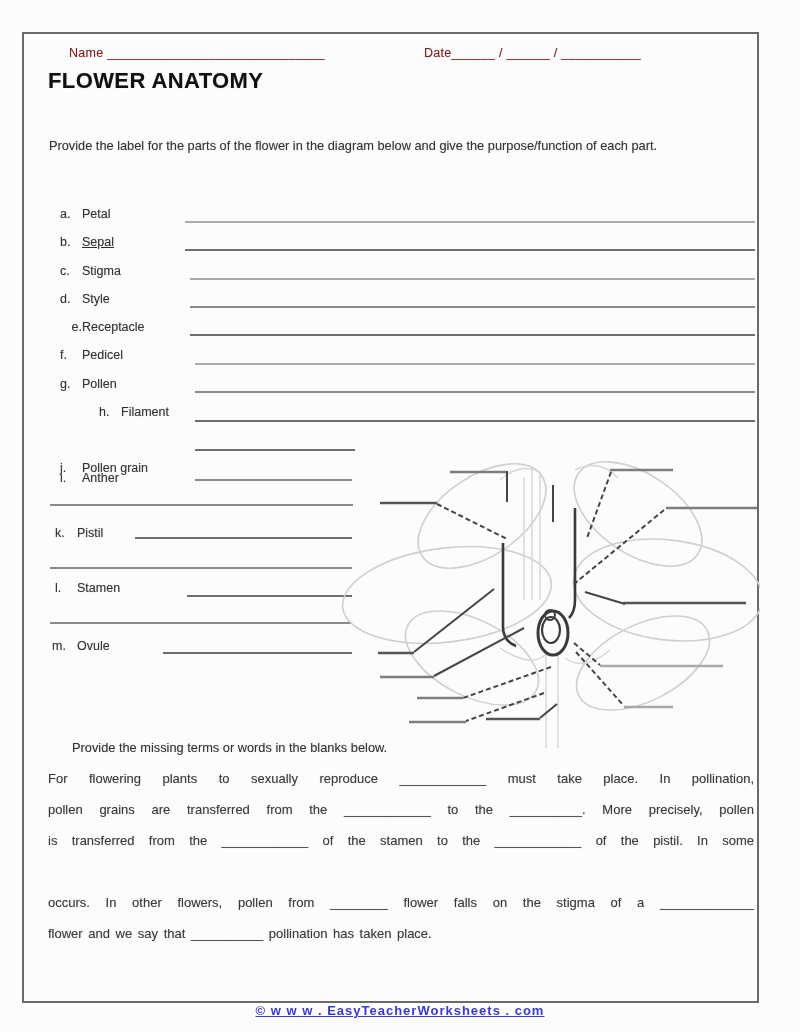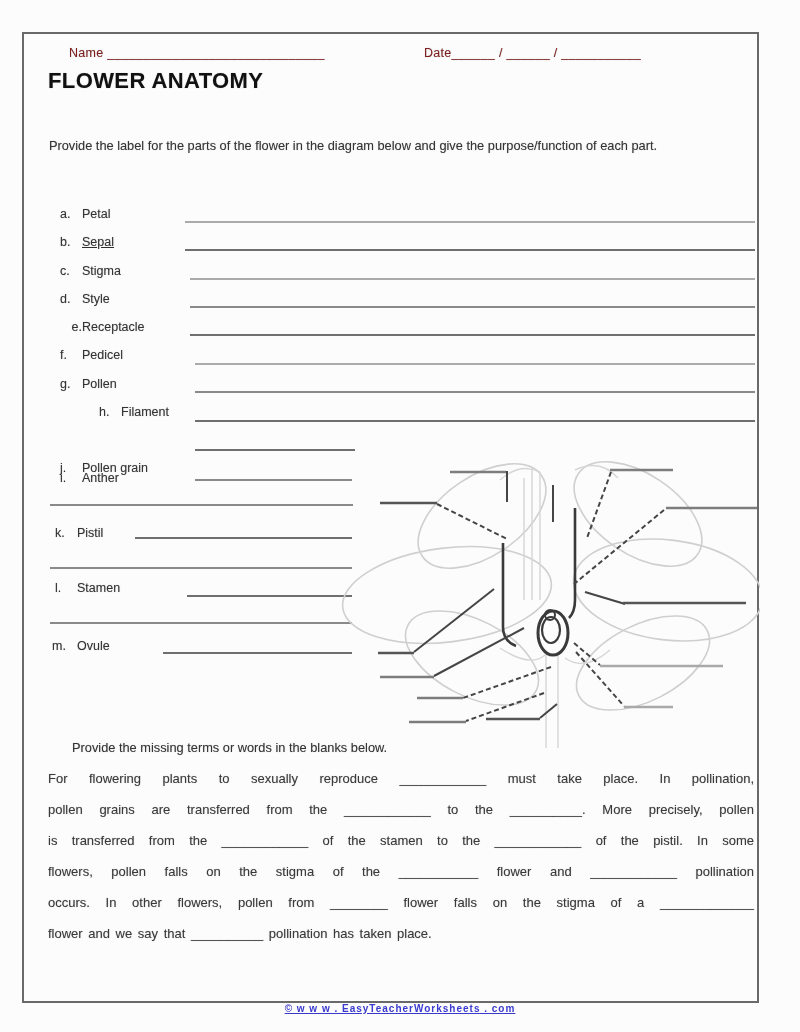--- a/index.html
+++ b/index.html
@@ -20,21 +20,21 @@
   .part-letter{display:inline-block;width:22px;font-size:12.5px;color:#333;}
   .part-term{font-size:12.5px;color:#333;}
   .para-line{
     position:absolute;left:48px;width:706px;font-size:13px;color:#3a3a3a;
     text-align:justify;text-align-last:justify;word-spacing:2.5px;white-space:normal;
   }
   .para-line.no-just{text-align-last:left;word-spacing:2px;}
   .para-intro{position:absolute;left:48px;font-size:12.8px;color:#343434;}
   .footer-link{
     position:absolute;left:0;top:1003px;width:100%;text-align:center;
-    font-size:10px;font-weight:bold;letter-spacing:1px;color:#3a3ace;
+    font-size:13px;font-weight:bold;letter-spacing:1px;color:#3a3ace;
     text-decoration:underline;cursor:pointer;
   }
   svg .petal{fill:none;stroke:#cfcfcf;stroke-width:1.6;}
   svg .inner-gray{fill:none;stroke:#d6d6d6;stroke-width:1.4;}
   svg .dark-part{fill:none;stroke:#3a3a3a;}
   svg .leader{stroke:#454545;stroke-width:2;fill:none;}
   svg .leader.dotty{stroke-dasharray:5 3;}
   svg .stub{stroke:#7d7d7d;stroke-width:2.4;}
   svg .stub.darker{stroke:#555;}
   svg .stub.lighter{stroke:#a9a9a9;}
@@ -184,19 +184,18 @@
 
       <line class="leader dotty" x1="576" y1="652" x2="624" y2="706"></line>
       <line class="stub lighter" x1="624" y1="707" x2="673" y2="707"></line>
     </g>
   </svg>
 
   <div class="para-intro soft" style="top:740px;margin-left:24px;">Provide the missing terms or words in the blanks below.</div>
   <div class="para-line soft" style="top:771px;">For flowering plants to sexually reproduce ____________ must take place. In pollination,</div>
   <div class="para-line soft" style="top:802px;">pollen grains are transferred from the ____________ to the __________. More precisely, pollen</div>
   <div class="para-line soft" style="top:833px;">is transferred from the ____________ of the stamen to the ____________ of the pistil. In some</div>
-  <div class="para-line soft" style="top:864px;">flowers, pollen falls on the stigma of the ___________ flower and ____________ pollination</div>
   <div class="para-line no-just soft" style="top:926px;">flower and we say that __________ pollination has taken place.</div>
   <div class="para-line soft" style="top:895px;">occurs. In other flowers, pollen from ________ flower falls on the stigma of a _____________</div>
 
   <div class="footer-link">© w w w . EasyTeacherWorksheets . com</div>
 
 </div>
 
 </body></html>

